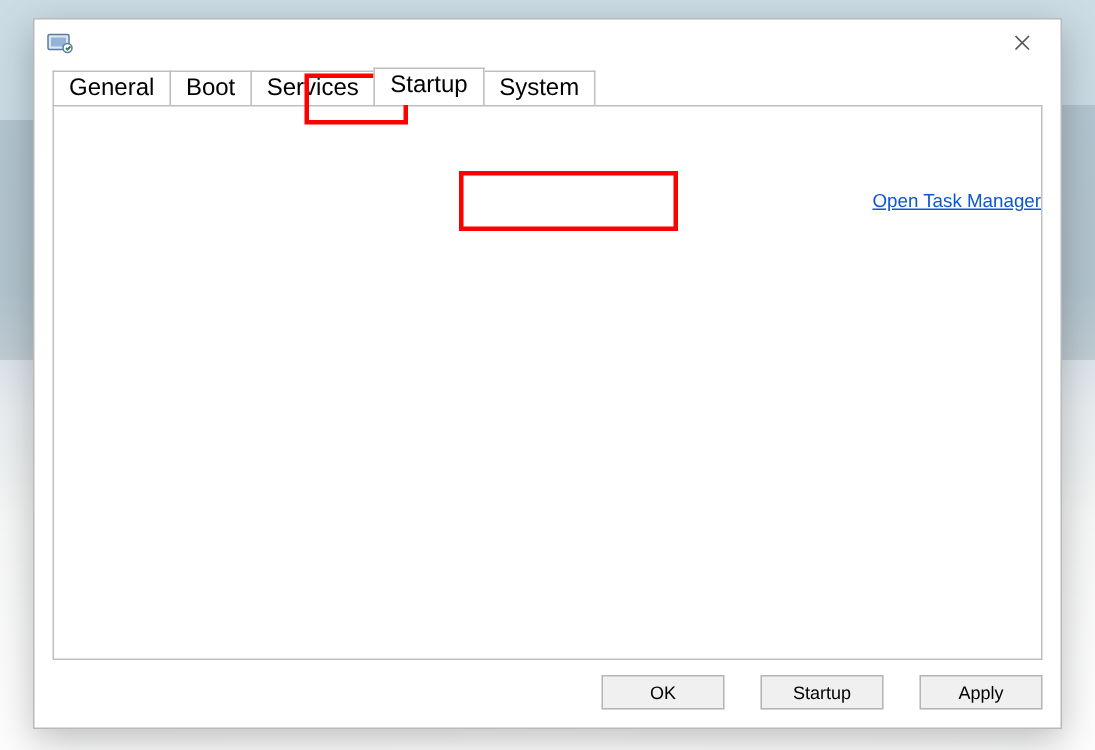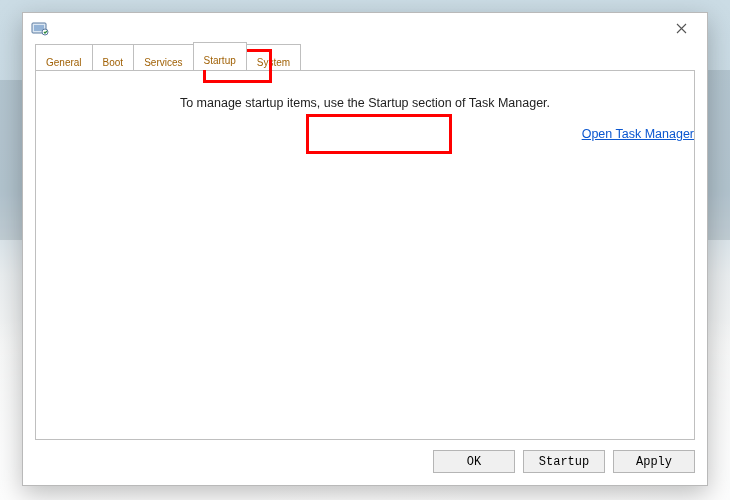--- a/index.html
+++ b/index.html
@@ -25,32 +25,32 @@
   .titlebar .title{font-size:13px;color:#666;}
   .titlebar .spacer{flex:1;}
   .close-btn{width:44px;height:28px;display:flex;align-items:center;justify-content:center;
              color:#555;}
 
   .client{flex:1;position:relative;padding:0 12px 12px 12px;display:flex;flex-direction:column;}
 
   
   .tabstrip{display:flex;align-items:flex-end;height:22px;margin-top:4px;}
   .tab{border:1px solid #bfbfbf;border-bottom:none;background:#fff;
-       padding:12px 10px 3px;font-size:10px;color:#a16207;margin-right:-1px;
+       padding:2px 10px 3px;font-size:16px;color:#000000;margin-right:-1px;
        position:relative;top:1px;}
   .tab.active{background:#fff;z-index:2;padding-bottom:4px;top:0;}
   .tabpanel{flex:1;border:1px solid #bfbfbf;background:#fff;position:relative;}
 
   .msg{position:absolute;top:25px;left:0;right:0;text-align:center;font-size:12.5px;color:#222;}
   .link{position:absolute;top:56px;left:0;right:0;text-align:right;}
   .link a{color:#0b57d0;text-decoration:underline;font-size:12.5px;cursor:pointer;}
 
   .buttons{display:flex;justify-content:flex-end;gap:8px;padding-top:10px;}
   .btn{min-width:82px;height:23px;border:1px solid #b5b5b5;background:#f0f0f0;
-       font-size:12px;font-family:Liberation Mono, monospace;padding:0 8px;}
+       font-size:12px;font-family:Liberation Sans, sans-serif;padding:0 8px;margin-left:16px;}
   .btn[disabled]{color:#9a9a9a;}
 
   
   .annot{position:absolute;border:3px solid #f00;pointer-events:none;}
 </style>
 </head>
 <body>
 
 <div class="backdrop">
   <div class="struct s1"></div>
@@ -83,21 +83,20 @@
 
     <div class="tabstrip">
       <div class="tab">General</div>
       <div class="tab">Boot</div>
       <div class="tab">Services</div>
       <div class="tab active">Startup</div>
       <div class="tab">System</div>
     </div>
 
     <div class="tabpanel">
-      <div class="msg">To manage startup items, use the Startup section of Task Manager.</div>
       <div class="link">
         <a>Open Task Manager</a>
       </div>
     </div>
 
     <div class="buttons">
       <button class="btn">OK</button>
       <button class="btn">Startup</button>
       <button class="btn">Apply</button>
     </div>

